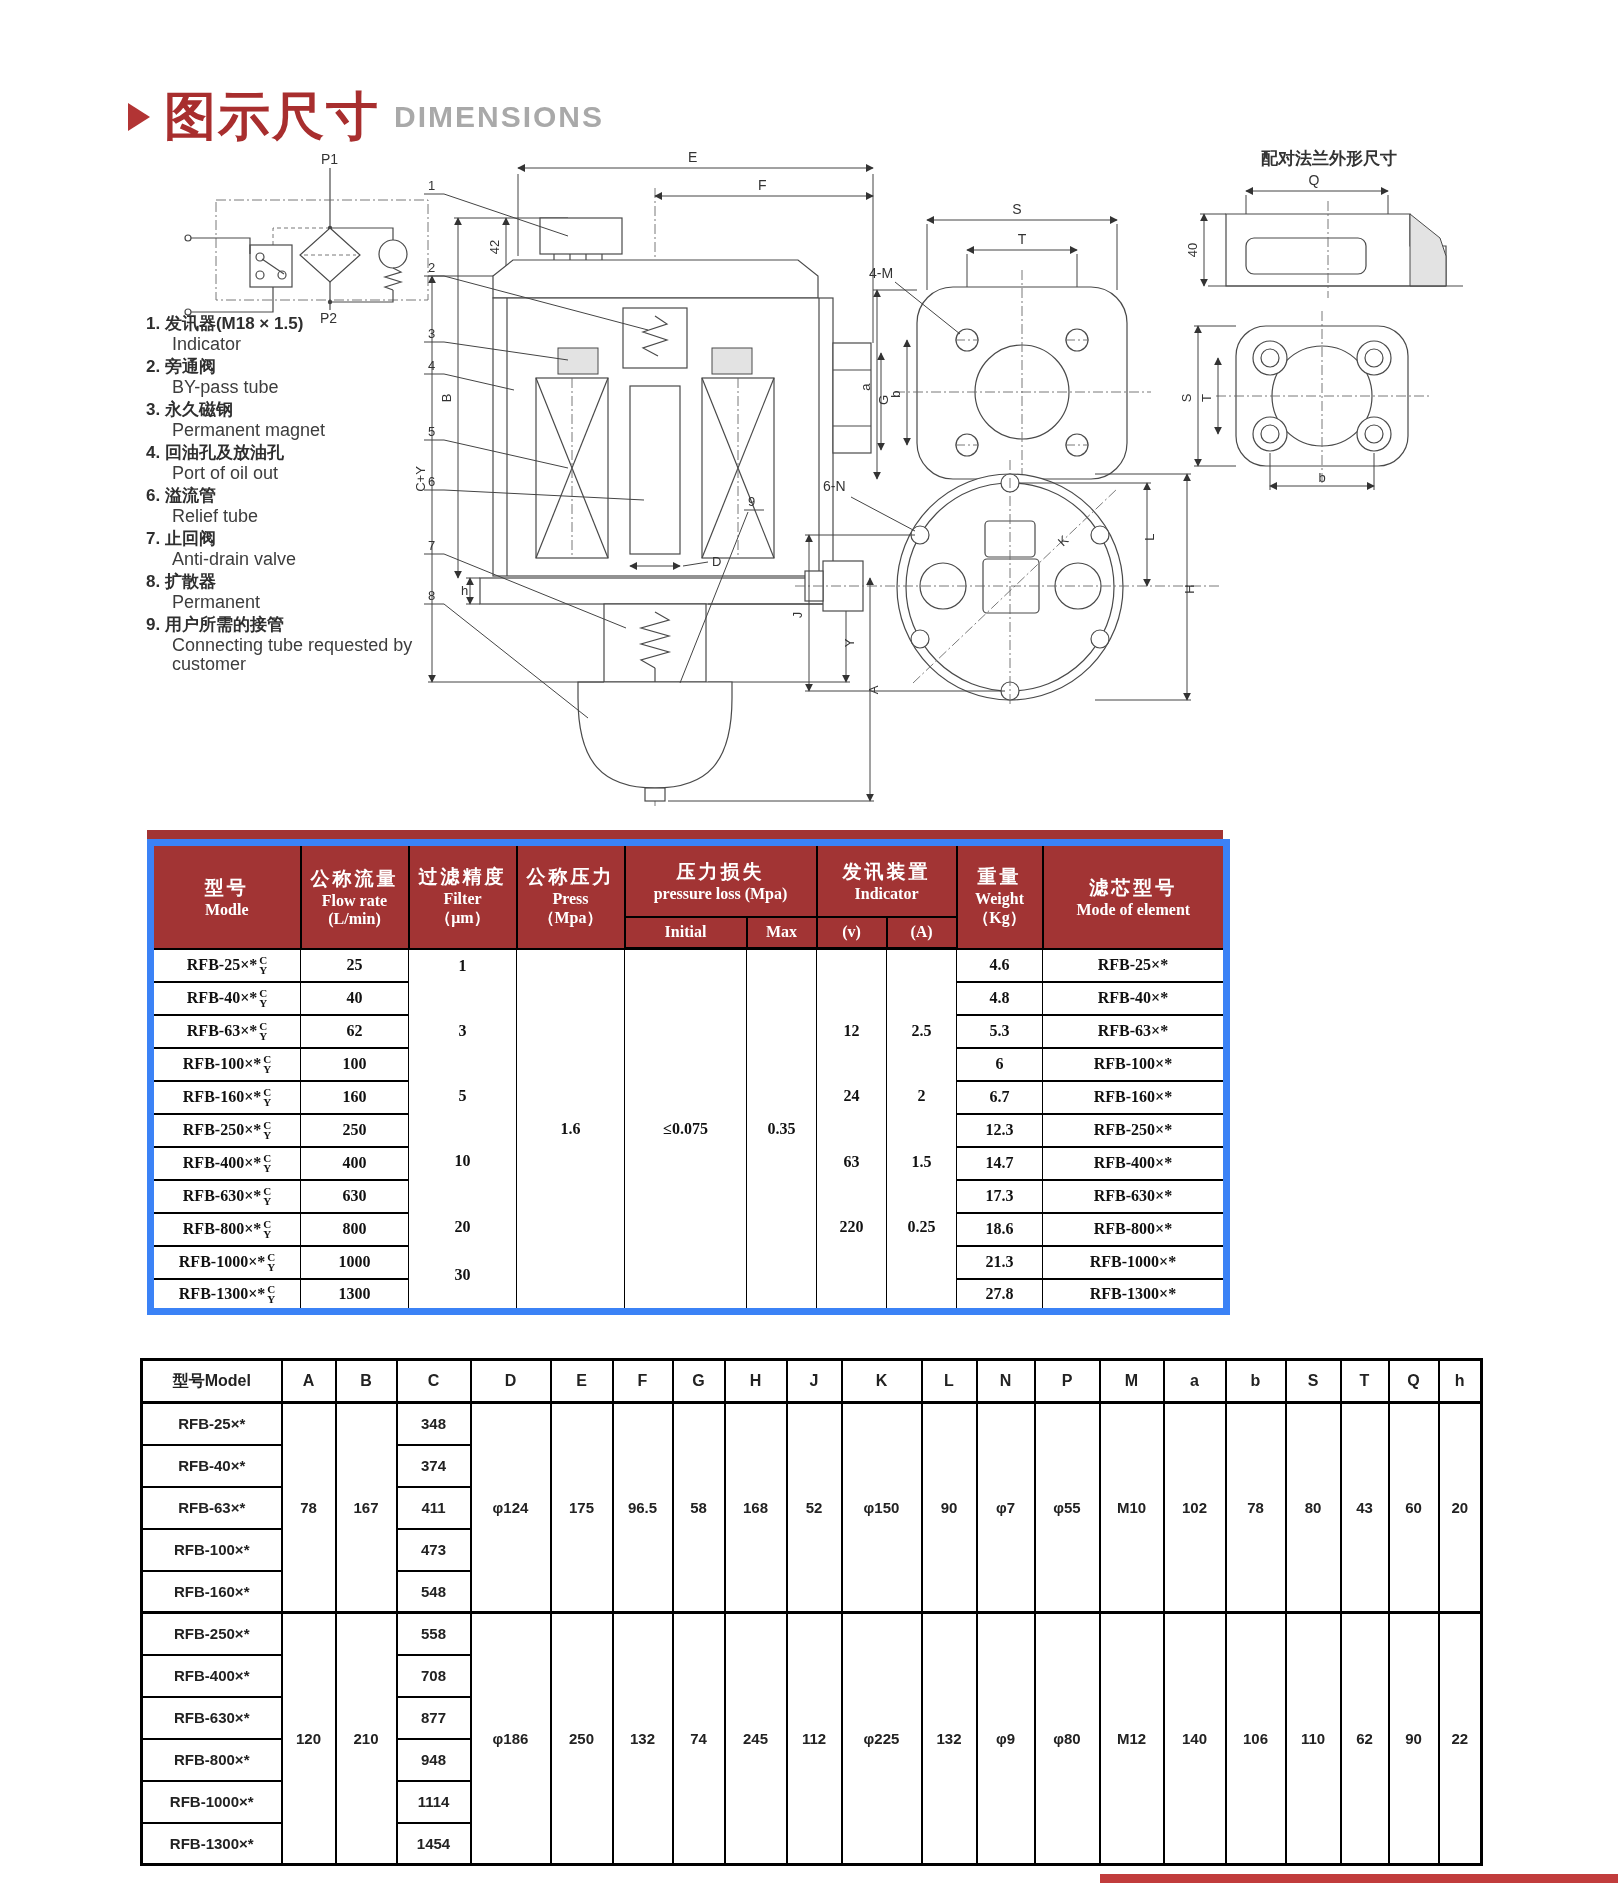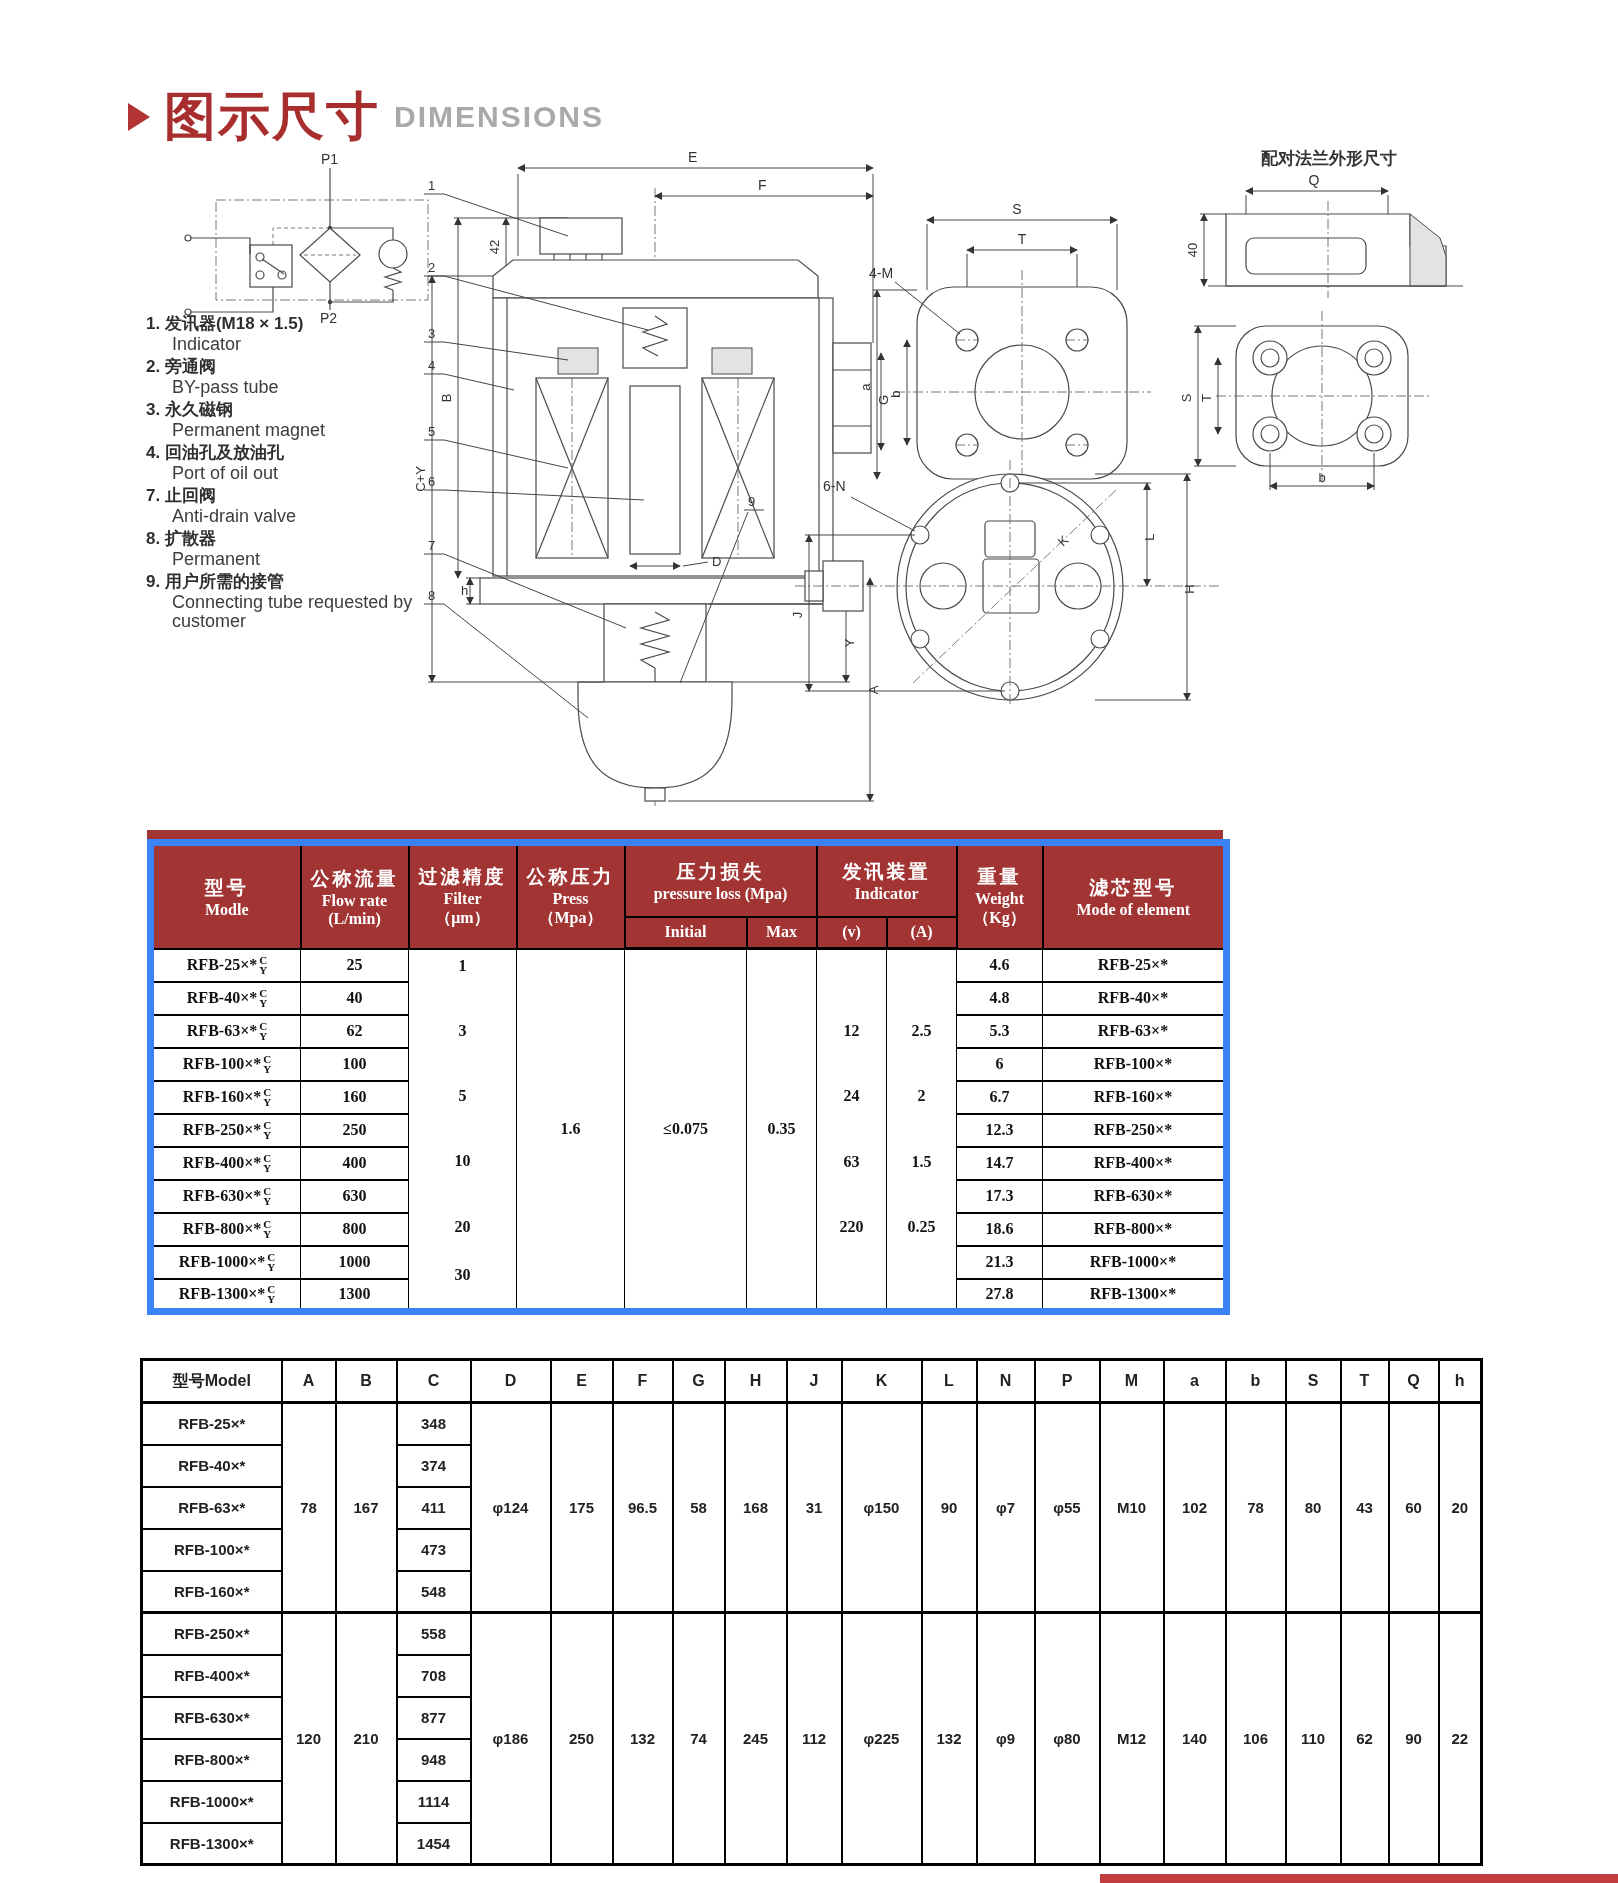--- a/index.html
+++ b/index.html
@@ -115,20 +115,24 @@
         <div class="zh">2. 旁通阀</div>
         <div class="en">BY-pass tube</div>
       </div>
     <div class="li">
         <div class="zh">3. 永久磁钢</div>
         <div class="en">Permanent magnet</div>
       </div>
     <div class="li">
         <div class="zh">4. 回油孔及放油孔</div>
         <div class="en">Port of oil out</div>
+      </div>
+    <div class="li">
+        <div class="zh">6. 溢流管</div>
+        <div class="en">Relief tube</div>
       </div>
     <div class="li">
         <div class="zh">7. 止回阀</div>
         <div class="en">Anti-drain valve</div>
       </div>
     <div class="li">
         <div class="zh">8. 扩散器</div>
         <div class="en">Permanent</div>
       </div>
     <div class="li">
@@ -602,21 +606,21 @@
         <tr>
           <td>RFB-25×*</td>
           <td rowspan="5">78</td>
           <td rowspan="5">167</td>
           <td>348</td>
           <td rowspan="5">φ124</td>
           <td rowspan="5">175</td>
           <td rowspan="5">96.5</td>
           <td rowspan="5">58</td>
           <td rowspan="5">168</td>
-          <td rowspan="5">31</td>
+          <td rowspan="5">52</td>
           <td rowspan="5">φ150</td>
           <td rowspan="5">90</td>
           <td rowspan="5">φ7</td>
           <td rowspan="5">φ55</td>
           <td rowspan="5">M10</td>
           <td rowspan="5">102</td>
           <td rowspan="5">78</td>
           <td rowspan="5">80</td>
           <td rowspan="5">43</td>
           <td rowspan="5">60</td>

